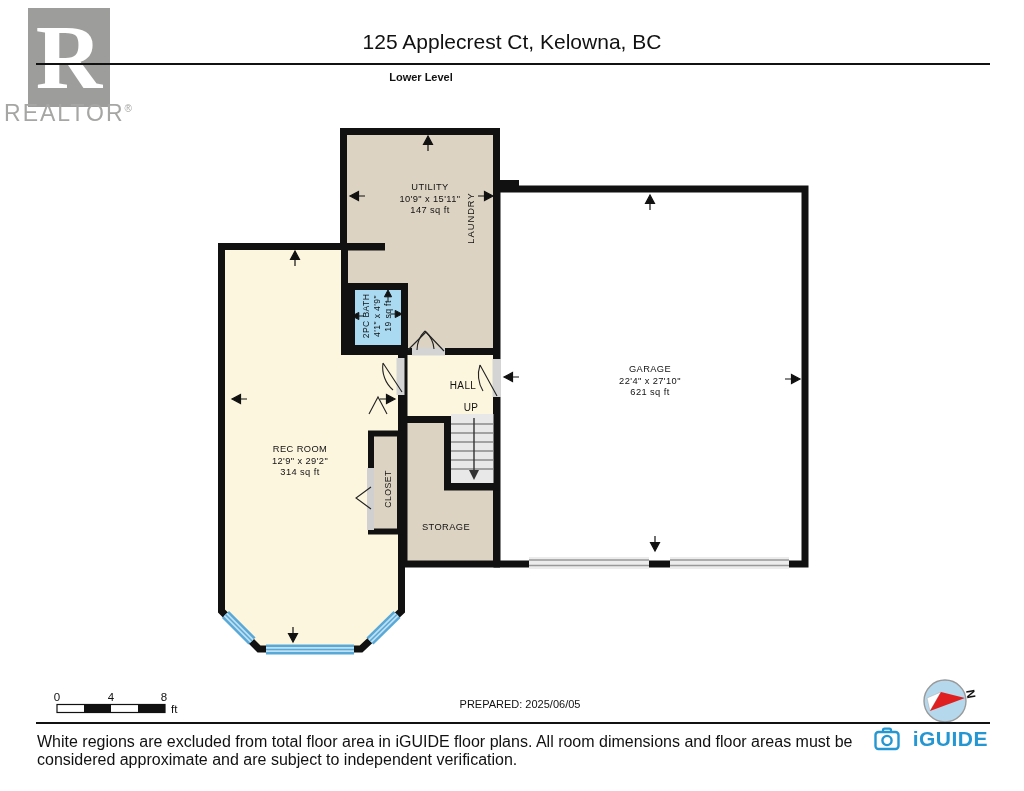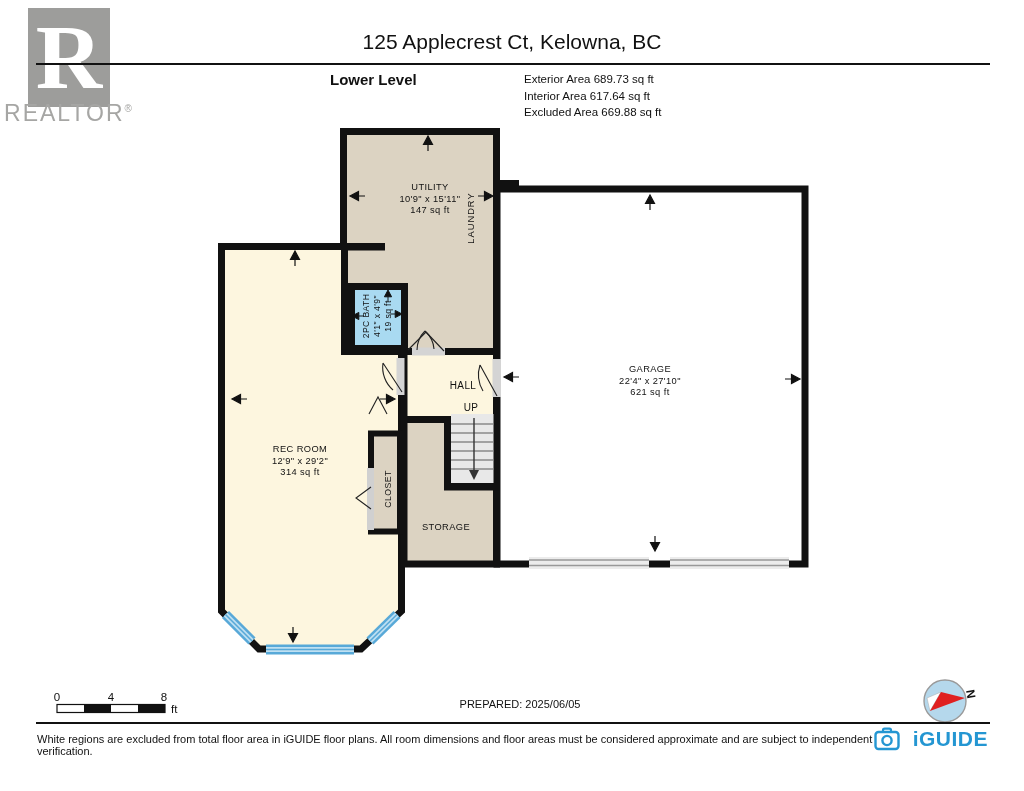--- a/index.html
+++ b/index.html
@@ -7,47 +7,42 @@
         font-family:"Liberation Sans",sans-serif;color:#111;}
   .abs{position:absolute;}
   
   #logo-box{left:28px;top:8px;width:82px;height:99px;background:#9d9d9b;text-align:center;z-index:2;}
   #logo-box .r{font-family:"Liberation Serif",serif;font-weight:bold;font-size:92px;line-height:99px;color:#fff;}
   #logo-text{left:2px;top:100px;width:134px;text-align:center;color:#a6a6a4;
              font-size:23px;letter-spacing:2px;z-index:2;}
   #logo-text sup{font-size:10px;}
   #title{left:0;top:30px;width:1024px;text-align:center;font-size:21px;font-weight:normal;z-index:3;}
   #header-rule{left:36px;top:63px;width:954px;height:2px;background:#111;z-index:4;}
-  #level-label{left:330px;top:71px;width:182px;text-align:left;font-size:15px;font-weight:bold;}
+  #level-label{left:330px;top:71px;width:182px;text-align:center;font-size:11px;font-weight:bold;}
   #area-lines{left:524px;top:71px;font-size:11.5px;line-height:16.5px;}
   
   #footer-rule{left:36px;top:722px;width:954px;height:2px;background:#111;}
-  #disclaimer{left:37px;top:733px;width:840px;font-size:11px;}
+  #disclaimer{left:37px;top:733px;width:840px;font-size:16px;}
   #prepared{left:0;top:698px;width:1024px;text-align:center;font-size:11px;padding-left:8px;}
   #iguide{right:36px;top:727px;display:flex;align-items:center;gap:13px;justify-content:space-between;}
   #iguide .brand{color:#2496d2;font-size:21px;font-weight:600;letter-spacing:0.5px;}
   svg text{font-family:"Liberation Sans",sans-serif;fill:#111;}
 </style>
 </head>
 <body>
 
 <div id="page">
 
   <div class="abs" id="logo-box">
     <span class="r">R</span>
   </div>
   <div class="abs" id="logo-text"><span>REALTOR</span><sup>®</sup></div>
   <div class="abs" id="title">125 Applecrest Ct, Kelowna, BC</div>
   <div class="abs" id="header-rule"></div>
   <div class="abs" id="level-label">Lower Level</div>
-  <div class="abs" id="area-lines">
-    <div>Exterior Area 689.73 sq ft</div>
-    <div>Interior Area 617.64 sq ft</div>
-    <div>Excluded Area 669.88 sq ft</div>
-  </div>
 
   <svg class="abs" style="left:0;top:0" width="1024" height="791" viewBox="0 0 1024 791">
     <defs>
       <path id="da" d="M0,0 L-4.5,8.5 L4.5,8.5 Z M0,8.5 L0,15"></path>
     </defs>
 
     <rect x="497" y="189" width="308" height="375" fill="#ffffff" stroke="#111" stroke-width="7"></rect>
     <rect x="493" y="180" width="26" height="12" fill="#111"></rect>
     <rect x="343.5" y="131.5" width="153" height="220" fill="#dcd3c2" stroke="#111" stroke-width="7"></rect>
     <rect x="347" y="243" width="38" height="7.5" fill="#111"></rect>

